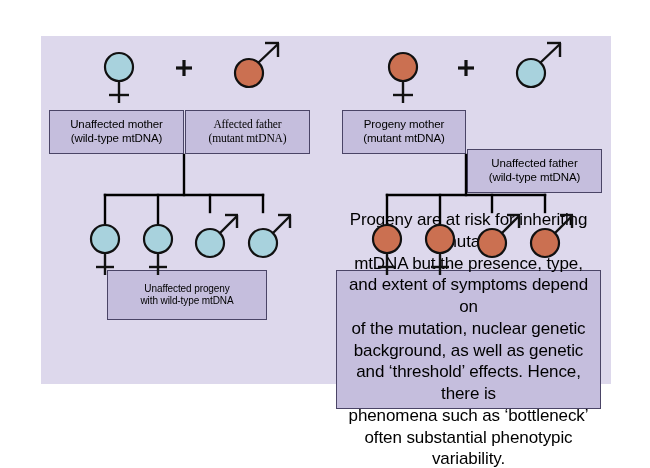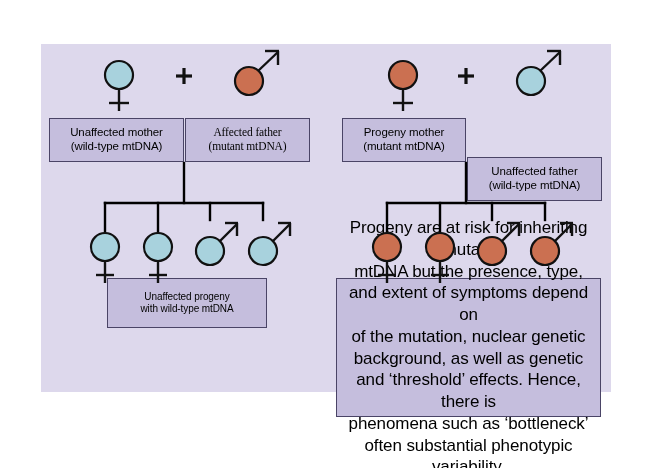--- a/index.html
+++ b/index.html
@@ -17,21 +17,21 @@
   #figure {
     position: relative;
     width: 650px;
     height: 468px;
     background: #ffffff;
   }
 
   #panel {
     position: absolute;
     left: 41px;
-    top: 44px;
+    top: 36px;
     width: 570px;
     height: 348px;
     background: #ddd8ec;
   }
 
   
   .box {
     position: absolute;
     box-sizing: border-box;
     background: #c5bedd;

